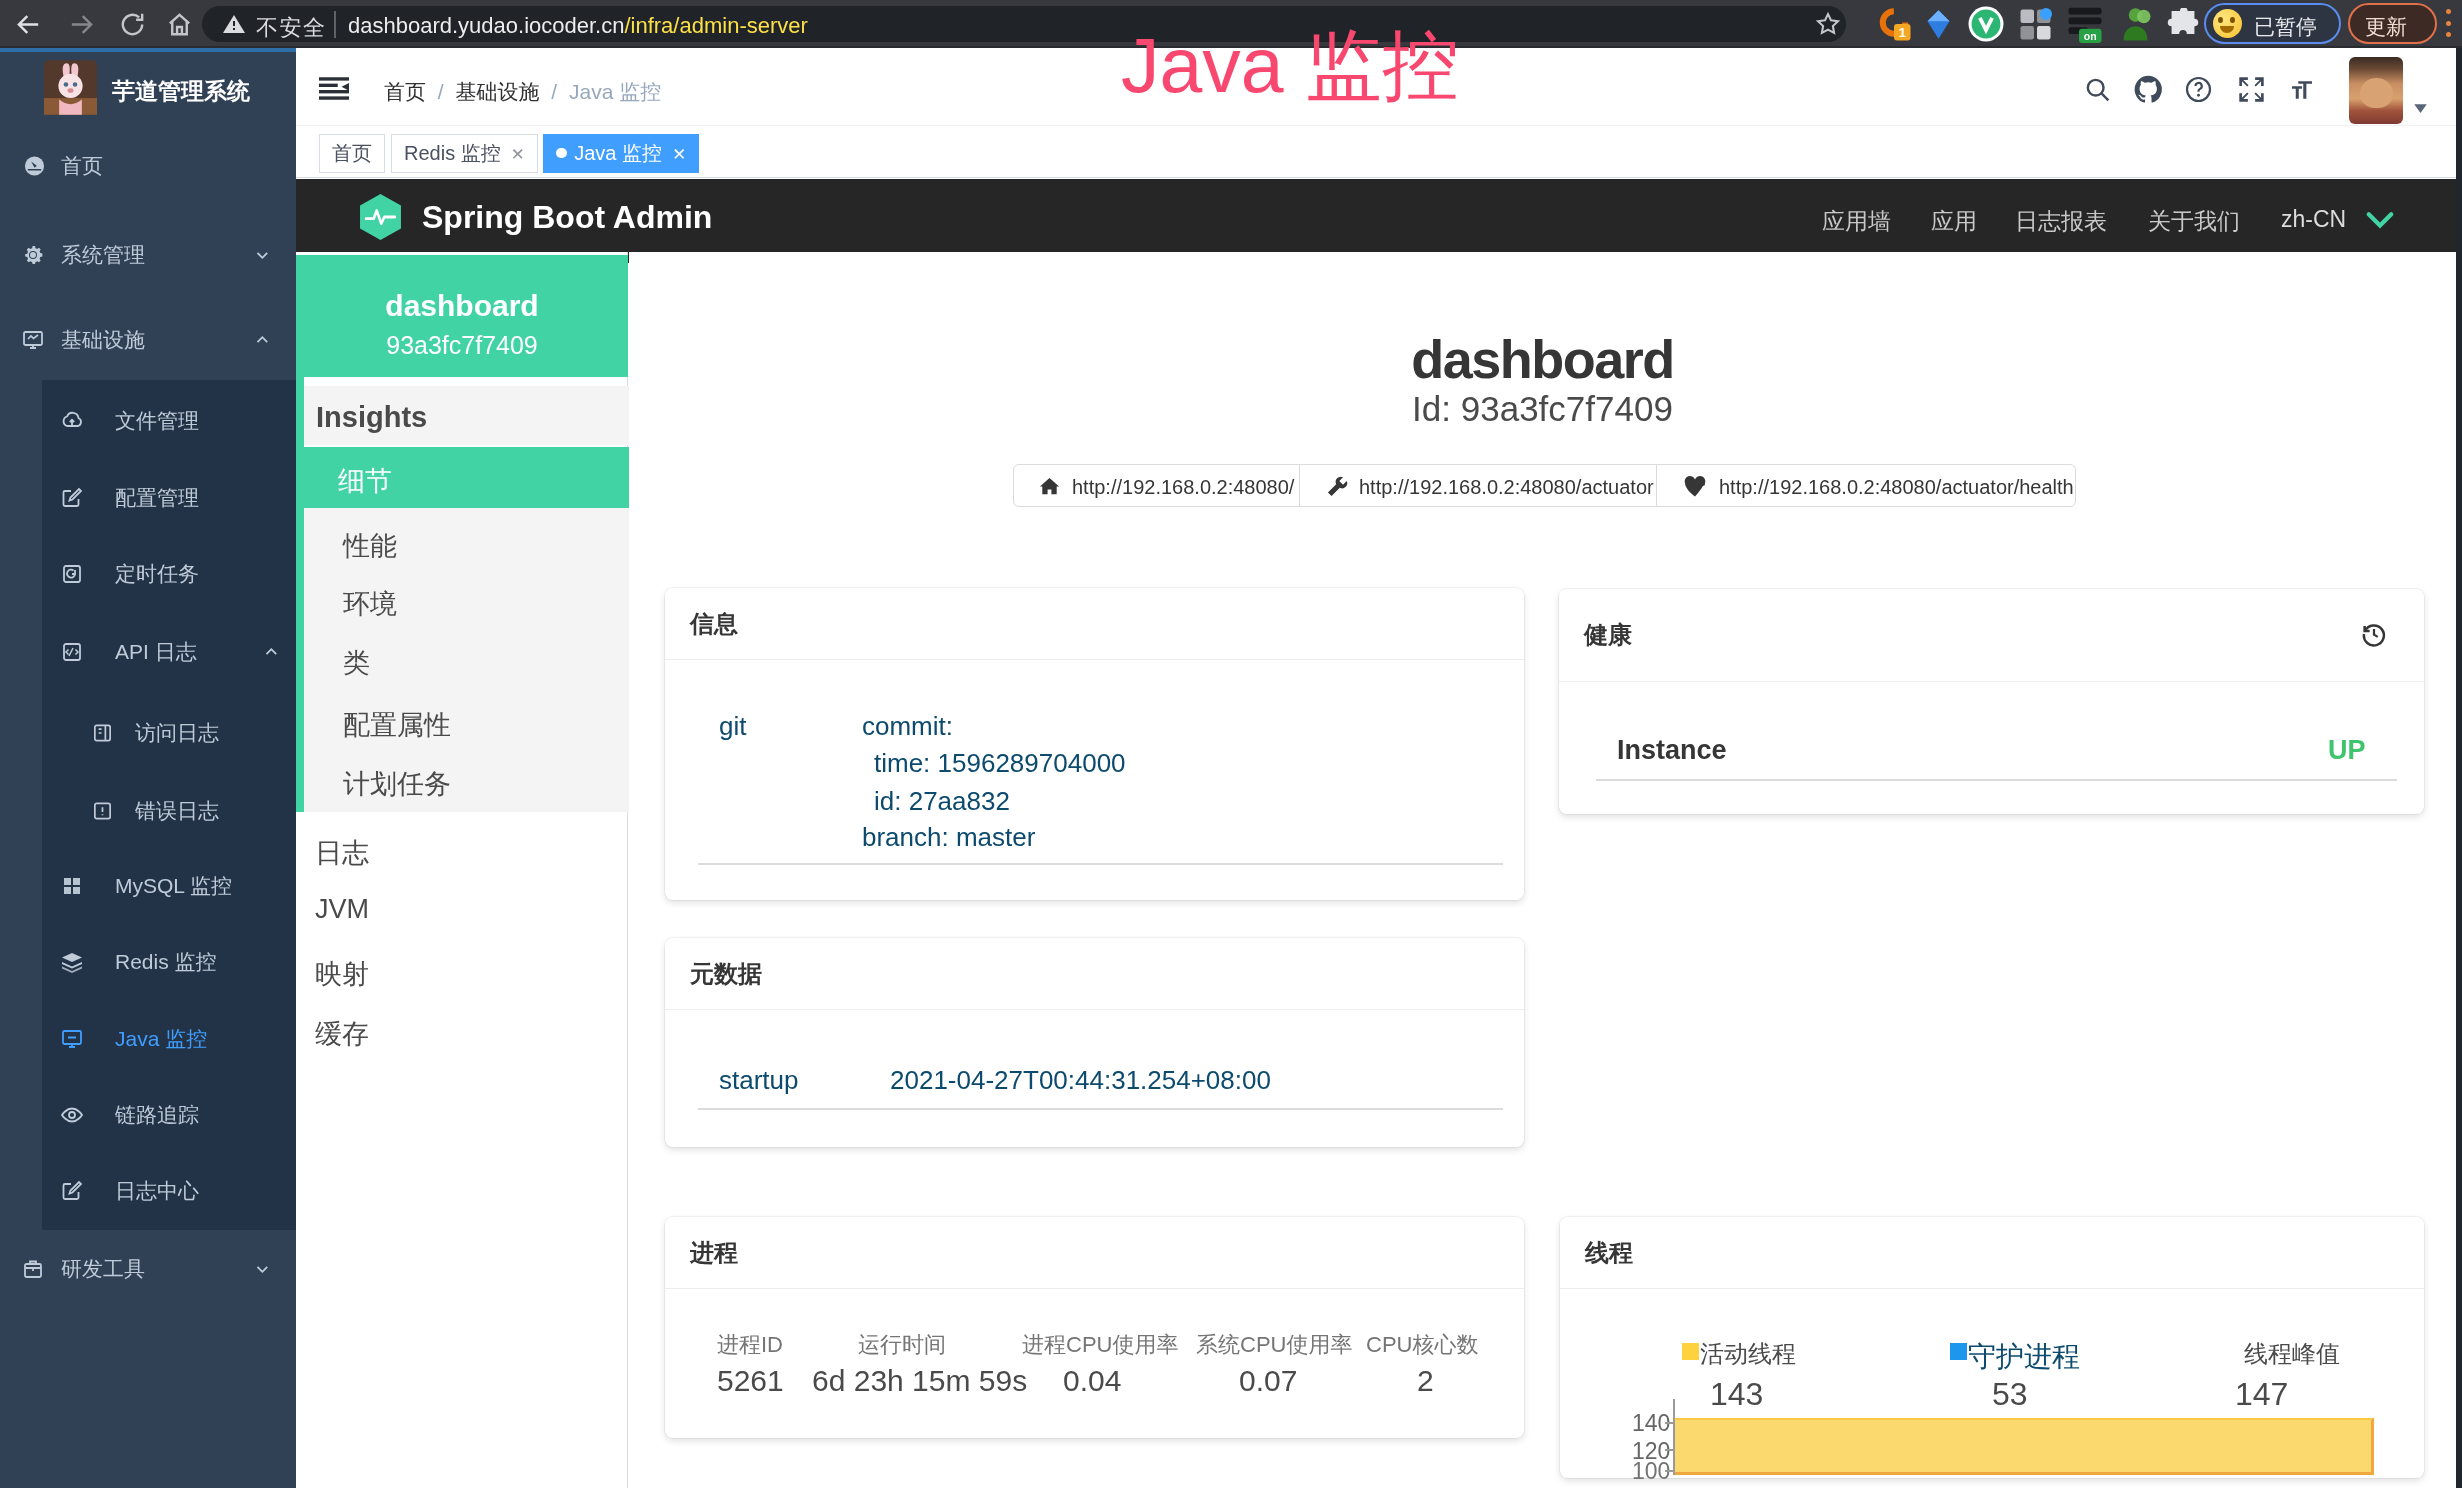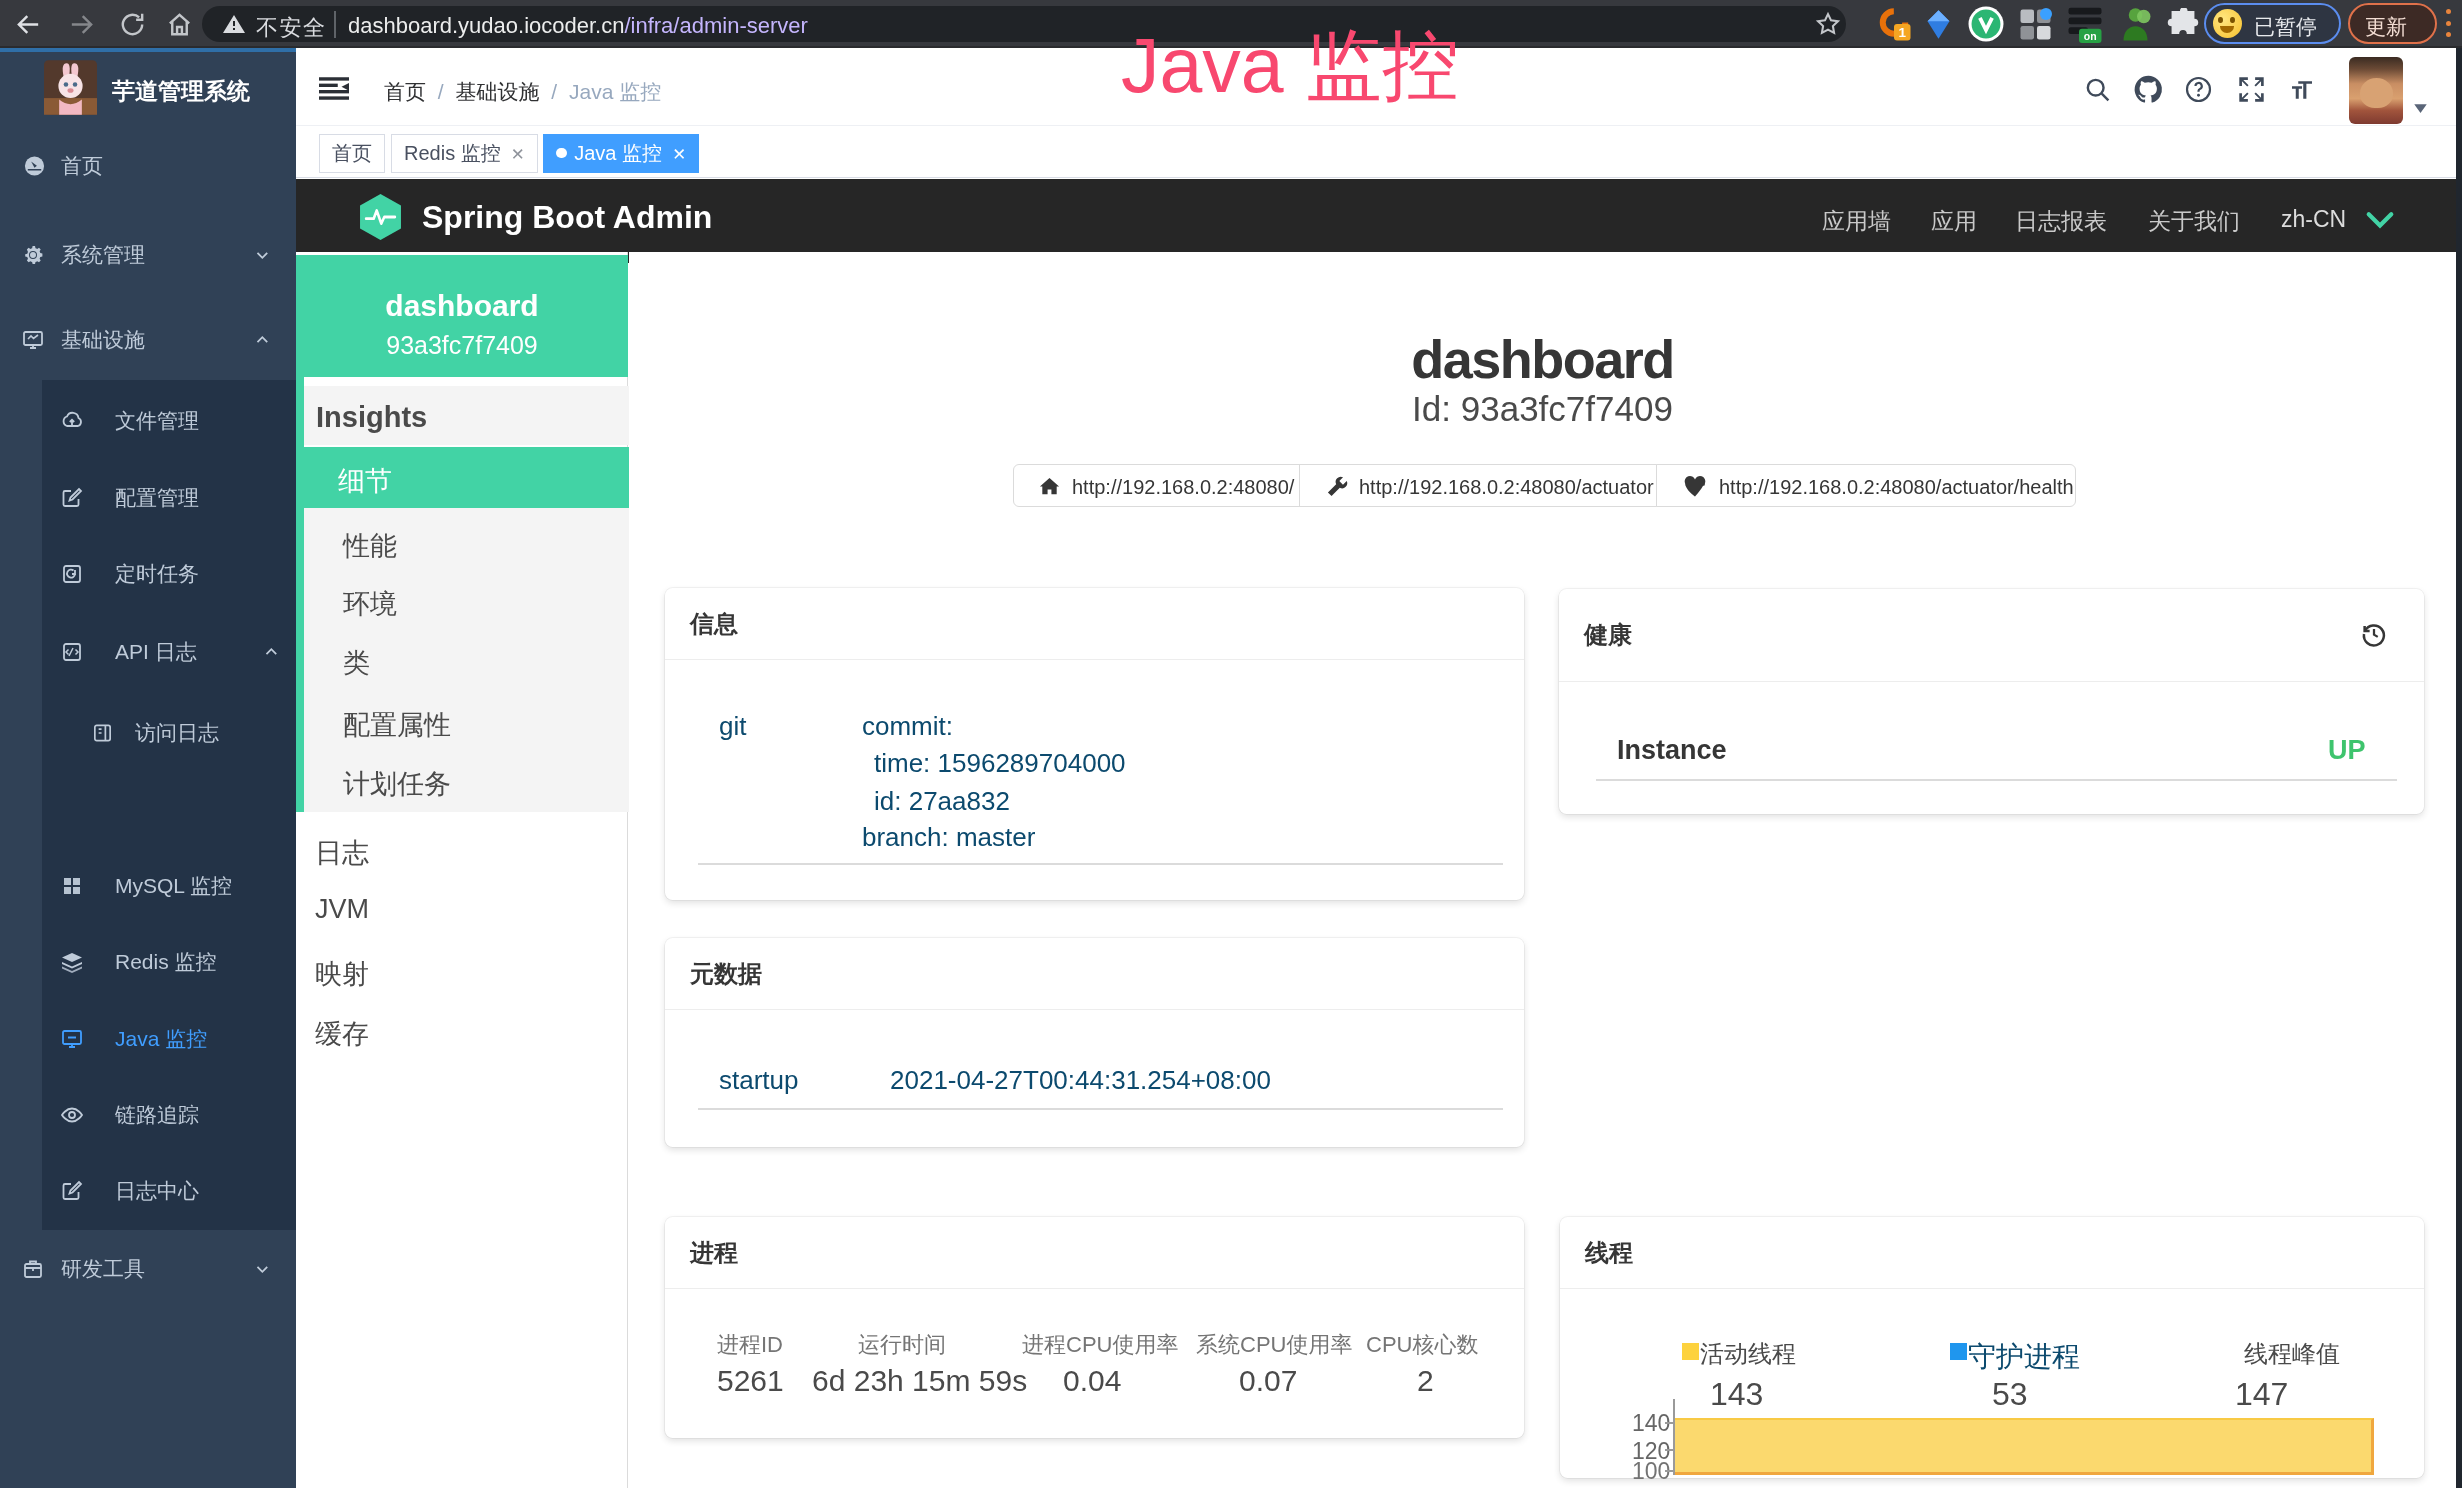--- a/index.html
+++ b/index.html
@@ -55,21 +55,21 @@
       <path d="M4 11l8-7 8 7"></path>
       <path d="M6 9.5V20h12V9.5"></path>
       <path d="M10 20v-6h4v6"></path>
     </svg>
   <div id="urlpill"></div>
   <svg class="abs" style="left:222px;top:12px" width="24" height="24" viewBox="0 0 24 24" fill="#dadce0">
       <path d="M12 3 1 21h22L12 3zm1 15h-2v-2h2v2zm0-4h-2V9h2v5z"></path>
     </svg>
   <div class="turl" style="left:256px;letter-spacing:1.5px;color:#dadce0">不安全</div>
   <div class="abs" style="left:334px;top:10.6px;width:1.5px;height:27px;background:#5f6368"></div>
-  <div class="turl" style="left:348px"><span style="color:#eceded">dashboard.yudao.iocoder.cn</span><span style="color:#c4b5fd">/infra/admin-server</span></div>
+  <div class="turl" style="left:348px"><span style="color:#eceded">dashboard.yudao.iocoder.cn</span><span style="color:#fde047">/infra/admin-server</span></div>
   <svg class="abs" style="left:1814px;top:10px" width="28" height="28" viewBox="0 0 24 24" fill="none" stroke="#c3c6ca" stroke-width="1.8">
       <path d="M12 3.5l2.6 5.4 5.9.8-4.3 4.1 1 5.8-5.2-2.8-5.2 2.8 1-5.8L3.5 9.7l5.9-.8z"></path>
     </svg>
 
   <svg class="abs" style="left:1876px;top:6px" width="36" height="36" viewBox="0 0 48 48">
     <circle cx="24" cy="22" r="15" fill="none" stroke="#e8710a" stroke-width="8" stroke-dasharray="70 25"></circle>
     <rect x="24" y="24" width="22" height="22" rx="4" fill="#f5a623"></rect>
       <text x="35" y="41" font-size="18" fill="#fff" text-anchor="middle" font-weight="bold">1</text>
   </svg>
   <svg class="abs" style="left:1925px;top:7.6px" width="27" height="33" viewBox="0 0 24 30">
@@ -205,20 +205,27 @@
     <svg class="chev" style="left:221px" viewBox="0 0 24 24" fill="none" stroke="#bfcbd9" stroke-width="2.6">
         <path d="M5 15l7-7 7 7"></path>
       </svg>
   </div>
   <div class="mitem" style="top:315px;width:262px">
     <svg class="micon" style="left:49px" width="23" height="23" viewBox="0 0 24 24" fill="none" stroke="#bfcbd9" stroke-width="1.8">
         <rect x="4" y="4" width="16" height="16" rx="2"></rect>
         <path d="M15 4v16M8 8h3M8 12h3"></path>
       </svg>
     <span class="t" style="left:93px">访问日志</span>
+  </div>
+  <div class="mitem" style="top:393px;width:262px">
+    <svg class="micon" style="left:49px" width="23" height="23" viewBox="0 0 24 24" fill="none" stroke="#bfcbd9" stroke-width="1.8">
+        <rect x="4" y="4" width="16" height="16" rx="2"></rect>
+        <path d="M12 8v5M12 15.5v1"></path>
+      </svg>
+    <span class="t" style="left:93px">错误日志</span>
   </div>
   <div class="mitem" style="top:468px;width:262px">
     <svg class="micon" style="left:18px" width="24" height="24" viewBox="0 0 24 24" fill="#bfcbd9">
         <path d="M4 4h7v7H4zM13 4h7v7h-7zM4 13h7v7H4zM13 13h7v7h-7z" opacity=".95"></path>
       </svg>
     <span class="t" style="left:73px">MySQL 监控</span>
   </div>
   <div class="mitem" style="top:544px;width:262px">
     <svg class="micon" style="left:18px" width="24" height="24" viewBox="0 0 24 24" fill="#bfcbd9">
         <path d="M12 3 22 7.5 12 12 2 7.5z"></path>

